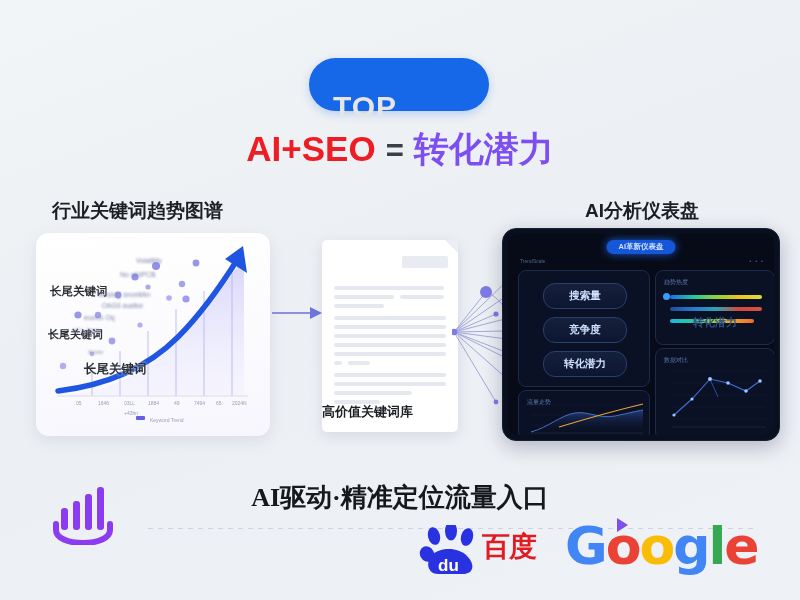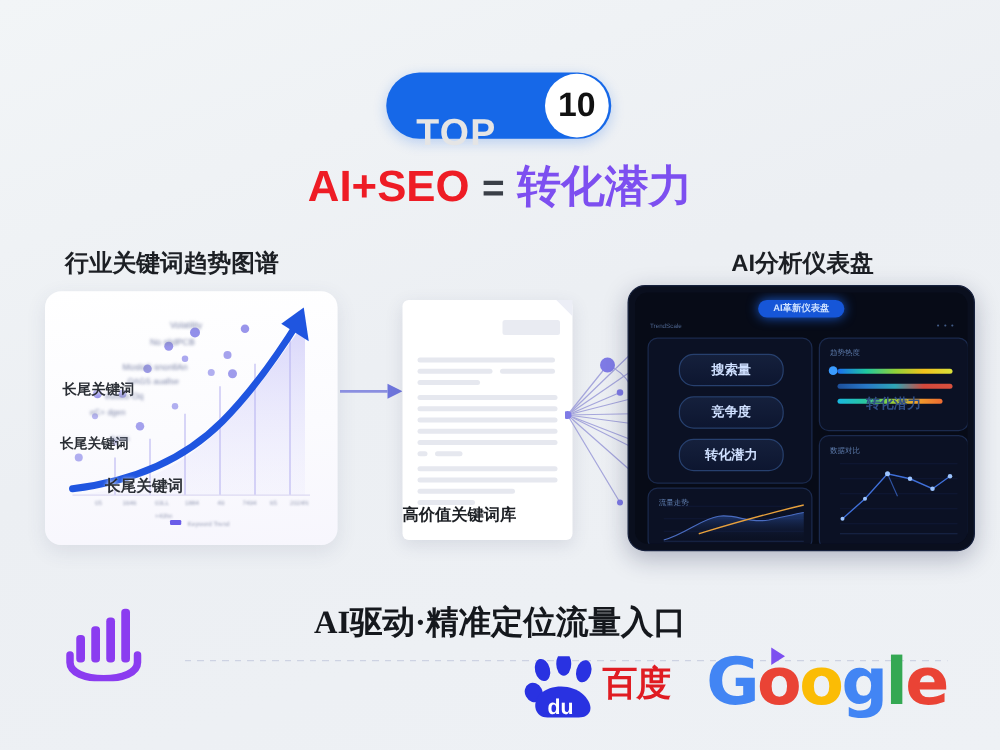--- a/index.html
+++ b/index.html
@@ -45,21 +45,20 @@
   .trend-card{
     position:absolute;left:36px;top:233px;width:234px;height:203px;
     background:linear-gradient(175deg,#ffffff 0%,#fbfbfe 55%,#f7f6fd 100%);
     border-radius:13px;box-shadow:0 5px 16px rgba(60,70,110,.10);
     overflow:hidden;
   }
   .trend-svg{position:absolute;inset:0;}
   .kw-label{
     position:absolute;color:#2b2f36;font-weight:bold;white-space:nowrap;
     text-shadow:0 0 3px rgba(255,255,255,.9);
-    margin-top:20px;
   }
   #kw1{left:14px;top:51px;font-size:11.5px;}
   #kw2{left:12px;top:94px;font-size:11px;filter:blur(.5px);}
   #kw3{left:48px;top:128px;font-size:12.5px;}
   .blurtext{position:absolute;color:#7e86a8;filter:blur(1.3px);white-space:nowrap;}
   .axistext{position:absolute;color:#9aa0b8;font-size:5px;filter:blur(.7px);white-space:nowrap;}
 
   
   .arrow1{position:absolute;left:272px;top:305px;width:50px;height:16px;}
 
@@ -145,23 +144,20 @@
   .play-tri{position:absolute;left:617px;top:518px;width:0;height:0;
     border-left:11px solid #7d4ff0;border-top:7px solid transparent;border-bottom:7px solid transparent;}
 </style>
 </head>
 <body>
 
 <div class="stage">
 
   <div class="badge">
     <span class="badge-top">TOP</span>
-    <span class="badge-circle">
-      <span class="badge-num">10</span>
-    </span>
   </div>
 
   <div class="headline">
     <span class="hl-red">AI+SEO</span><span class="hl-eq">=</span><span class="hl-purple">转化潜力</span>
   </div>
 
   <div class="sec-title" id="left-title">行业关键词趋势图谱</div>
   <div class="sec-title" id="right-title">AI分析仪表盘</div>
 
   <div class="trend-card">

